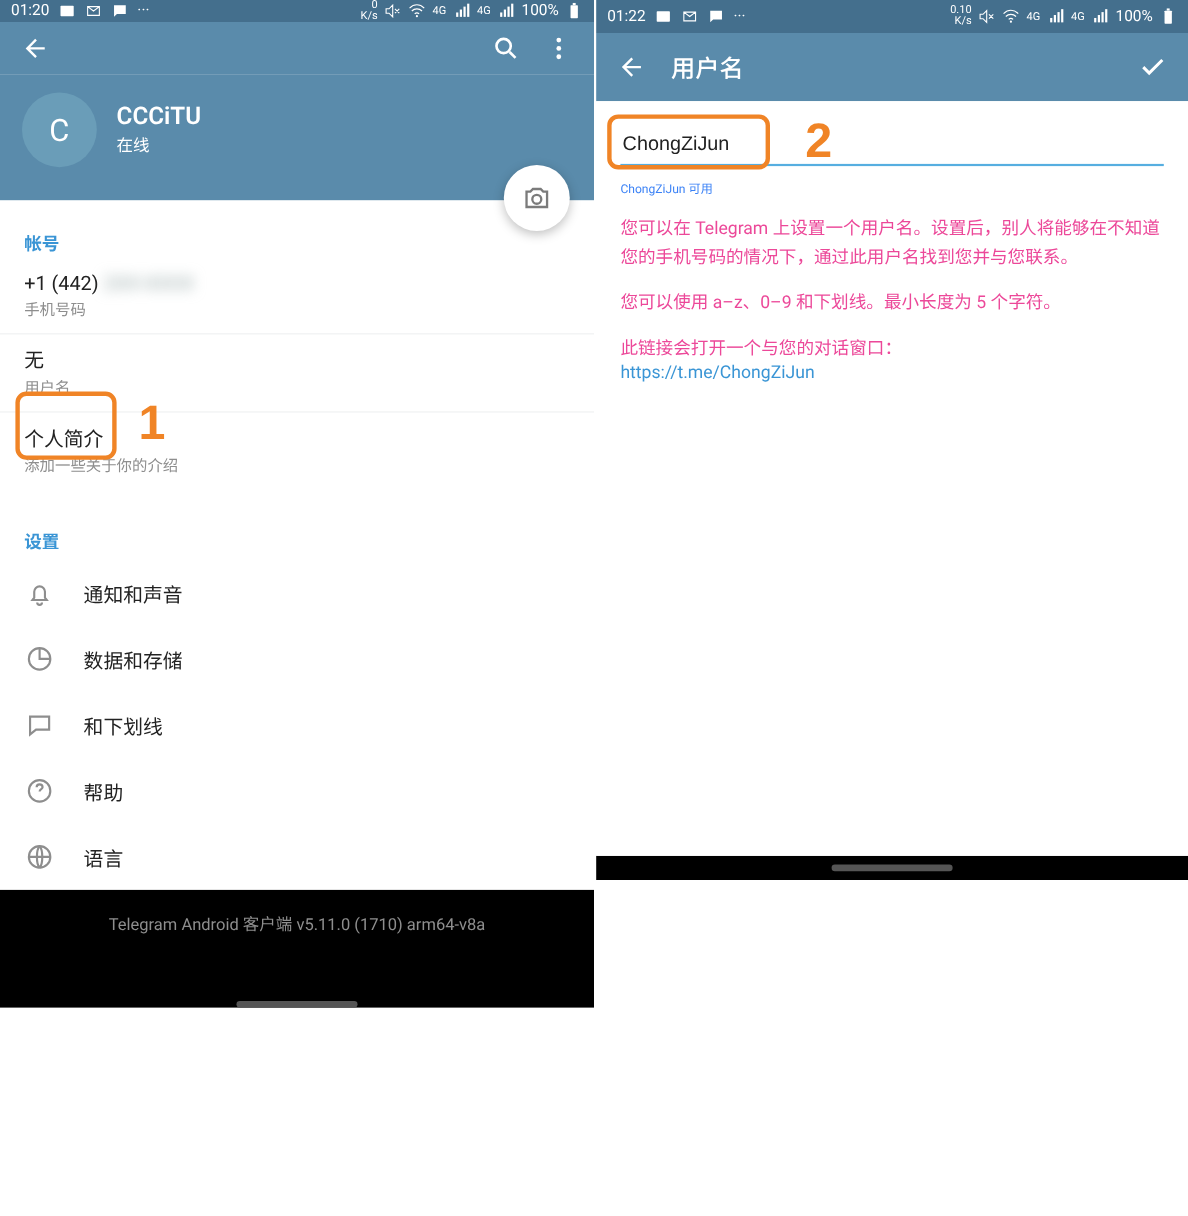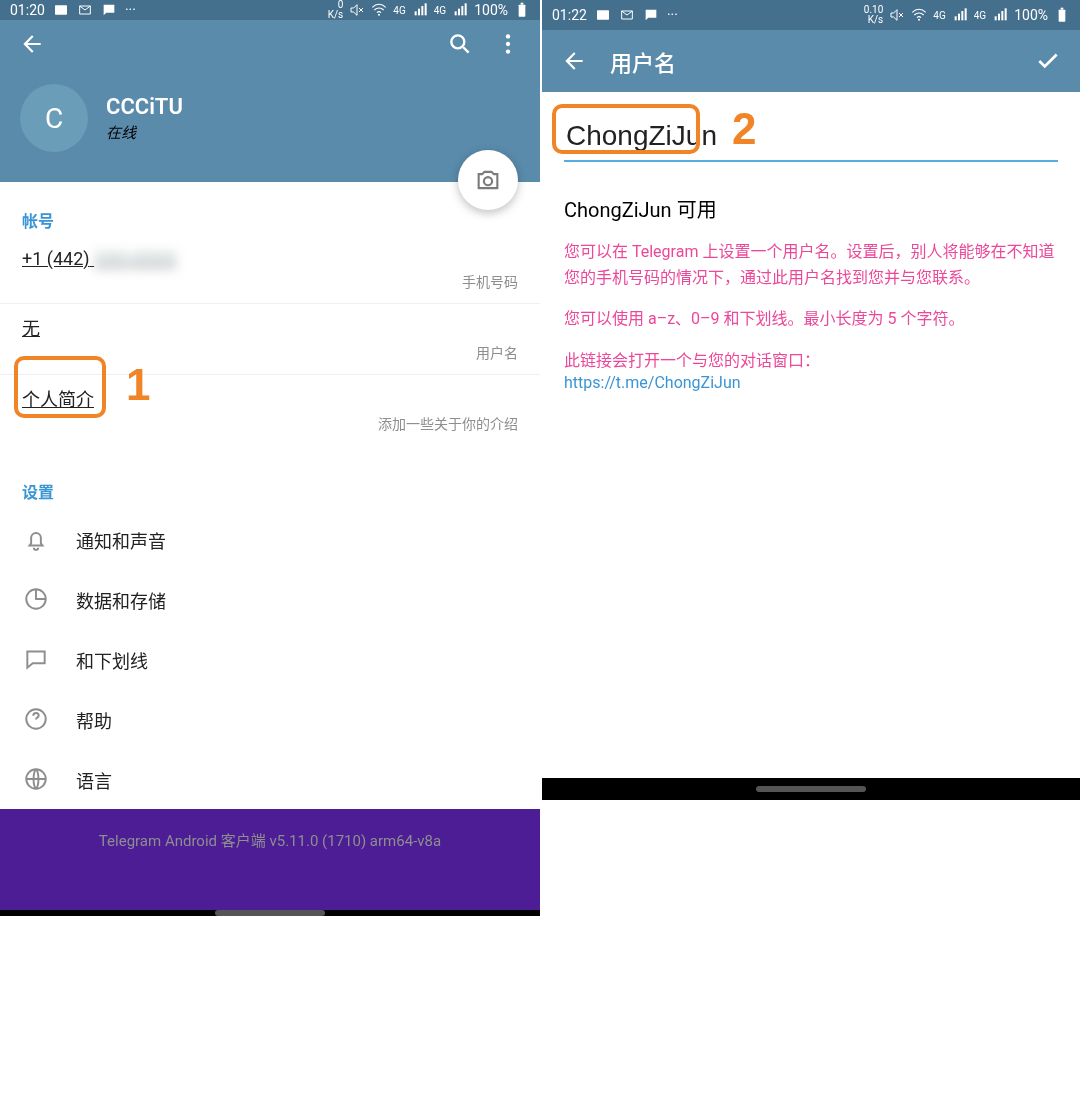--- a/index.html
+++ b/index.html
@@ -50,21 +50,21 @@
     display: flex; align-items: center; gap: 18px;
     position: relative;
   }
   .avatar {
     width: 68px; height: 68px; border-radius: 50%;
     background: #6a9db8;
     display: flex; align-items: center; justify-content: center;
     font-size: 28px; color: #fff;
   }
   .profile-name { font-size: 22px; font-weight: 600; }
-  .profile-status { font-size: 15px; color: #000000; margin-top: 2px; font-style: italic; }
+  .profile-status { font-size: 15px; color: #ffffff; margin-top: 2px; }
   .fab {
     position: absolute;
     right: 22px; bottom: -28px;
     width: 60px; height: 60px; border-radius: 50%;
     background: #fff;
     box-shadow: 0 3px 10px rgba(0,0,0,0.25);
     display: flex; align-items: center; justify-content: center;
     cursor: pointer;
   }
   .fab svg { width: 28px; height: 28px; fill: #7b7b7b; }
@@ -75,39 +75,39 @@
     color: #3a95d5; font-size: 16px; font-weight: 600;
     padding: 8px 22px 6px 22px;
   }
   .row {
     padding: 10px 22px 12px 22px;
     border-bottom: 1px solid #eef0f1;
     display: flex; flex-direction: column; gap: 2px;
     cursor: pointer;
   }
   .row:last-child { border-bottom: none; }
-  .row .primary { font-size: 18px; color: #222; text-decoration: underline; }
-  .row .secondary { font-size: 14px; color: #8e8e8e; text-align: right; }
+  .row .primary { font-size: 18px; color: #222; }
+  .row .secondary { font-size: 14px; color: #8e8e8e; }
   .row.blurred .primary .blur {
     filter: blur(6px);
     color: #9aa;
   }
   .gap { height: 14px; background: #f1f1f1; }
 
   .settings-row {
     display: flex; align-items: flex-end; gap: 26px;
     padding: 16px 22px;
     cursor: pointer;
   }
   .settings-row .ic { width: 28px; height: 28px; display: flex; align-items: center; justify-content: center; }
   .settings-row .ic svg { width: 26px; height: 26px; fill: none; stroke: #8e8e8e; stroke-width: 1.8; }
   .settings-row .label { font-size: 18px; color: #222; }
 
   .version {
-    background: #4c1d95;
+    background: #000000;
     color: #8e8e8e;
     font-size: 15px;
     text-align: center;
     padding: 20px 10px 60px 10px;
   }
 
   
   .anno-box {
     position: absolute;
     border: 4px solid #f08426;
@@ -122,27 +122,27 @@
     font-family: Arial, sans-serif;
     pointer-events: none;
   }
 
   
   .username-page { background: #fff; flex: 1; padding: 20px 22px; position: relative; }
   .username-input {
     width: 100%;
     border: none;
     border-bottom: 2px solid #56aee0;
-    font-size: 28px;
+    font-size: 18px;
     padding: 8px 2px;
     outline: none;
     color: #222;
     background: transparent;
   }
-  .avail { color: #000000; font-size: 20px; margin-top: 32px; }
+  .avail { color: #3b82f6; font-size: 11px; margin-top: 12px; }
   .desc { color: #ec4899; font-size: 16px; margin-top: 16px; line-height: 1.6; }
   .link { color: #3a95d5; font-size: 16px; }
 
   .navbar {
     height: 22px; background: #000;
     margin-top: auto;
   }
   .navbar-inner { height: 100%; display: flex; justify-content: space-around; align-items: center; }
   .navkey { width: 110px; height: 6px; background: #555; border-radius: 3px; }
 </style>

